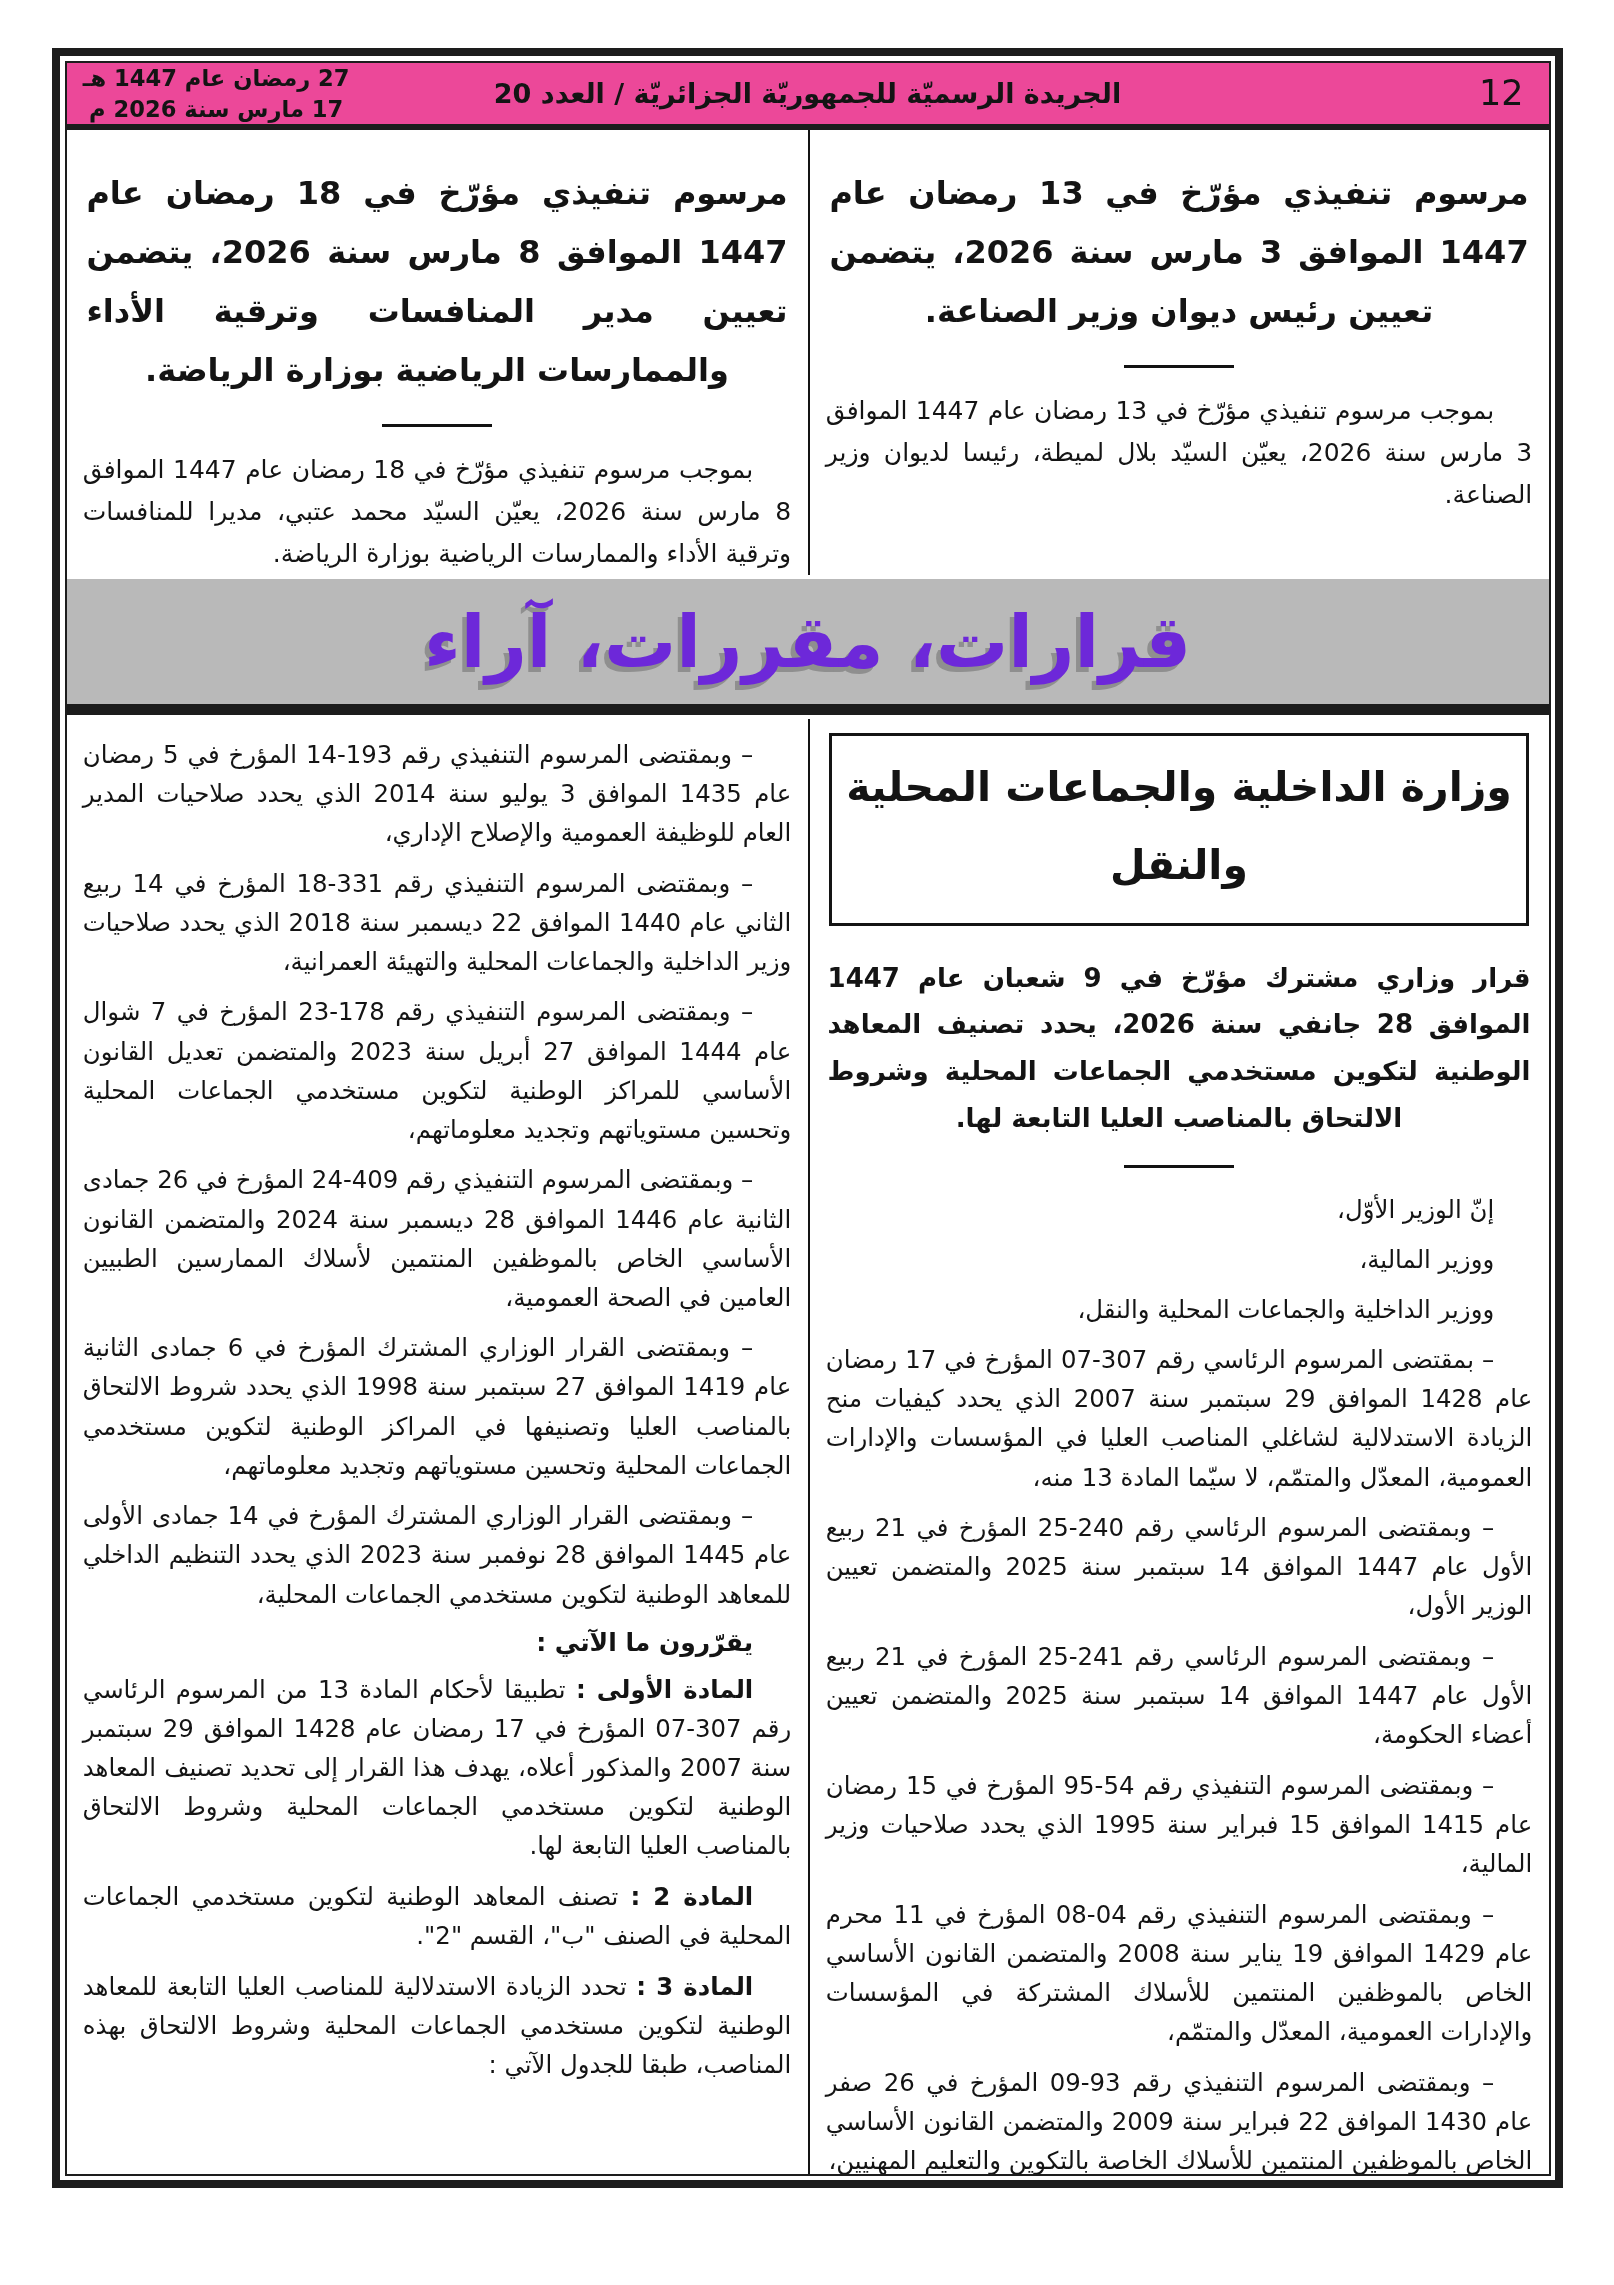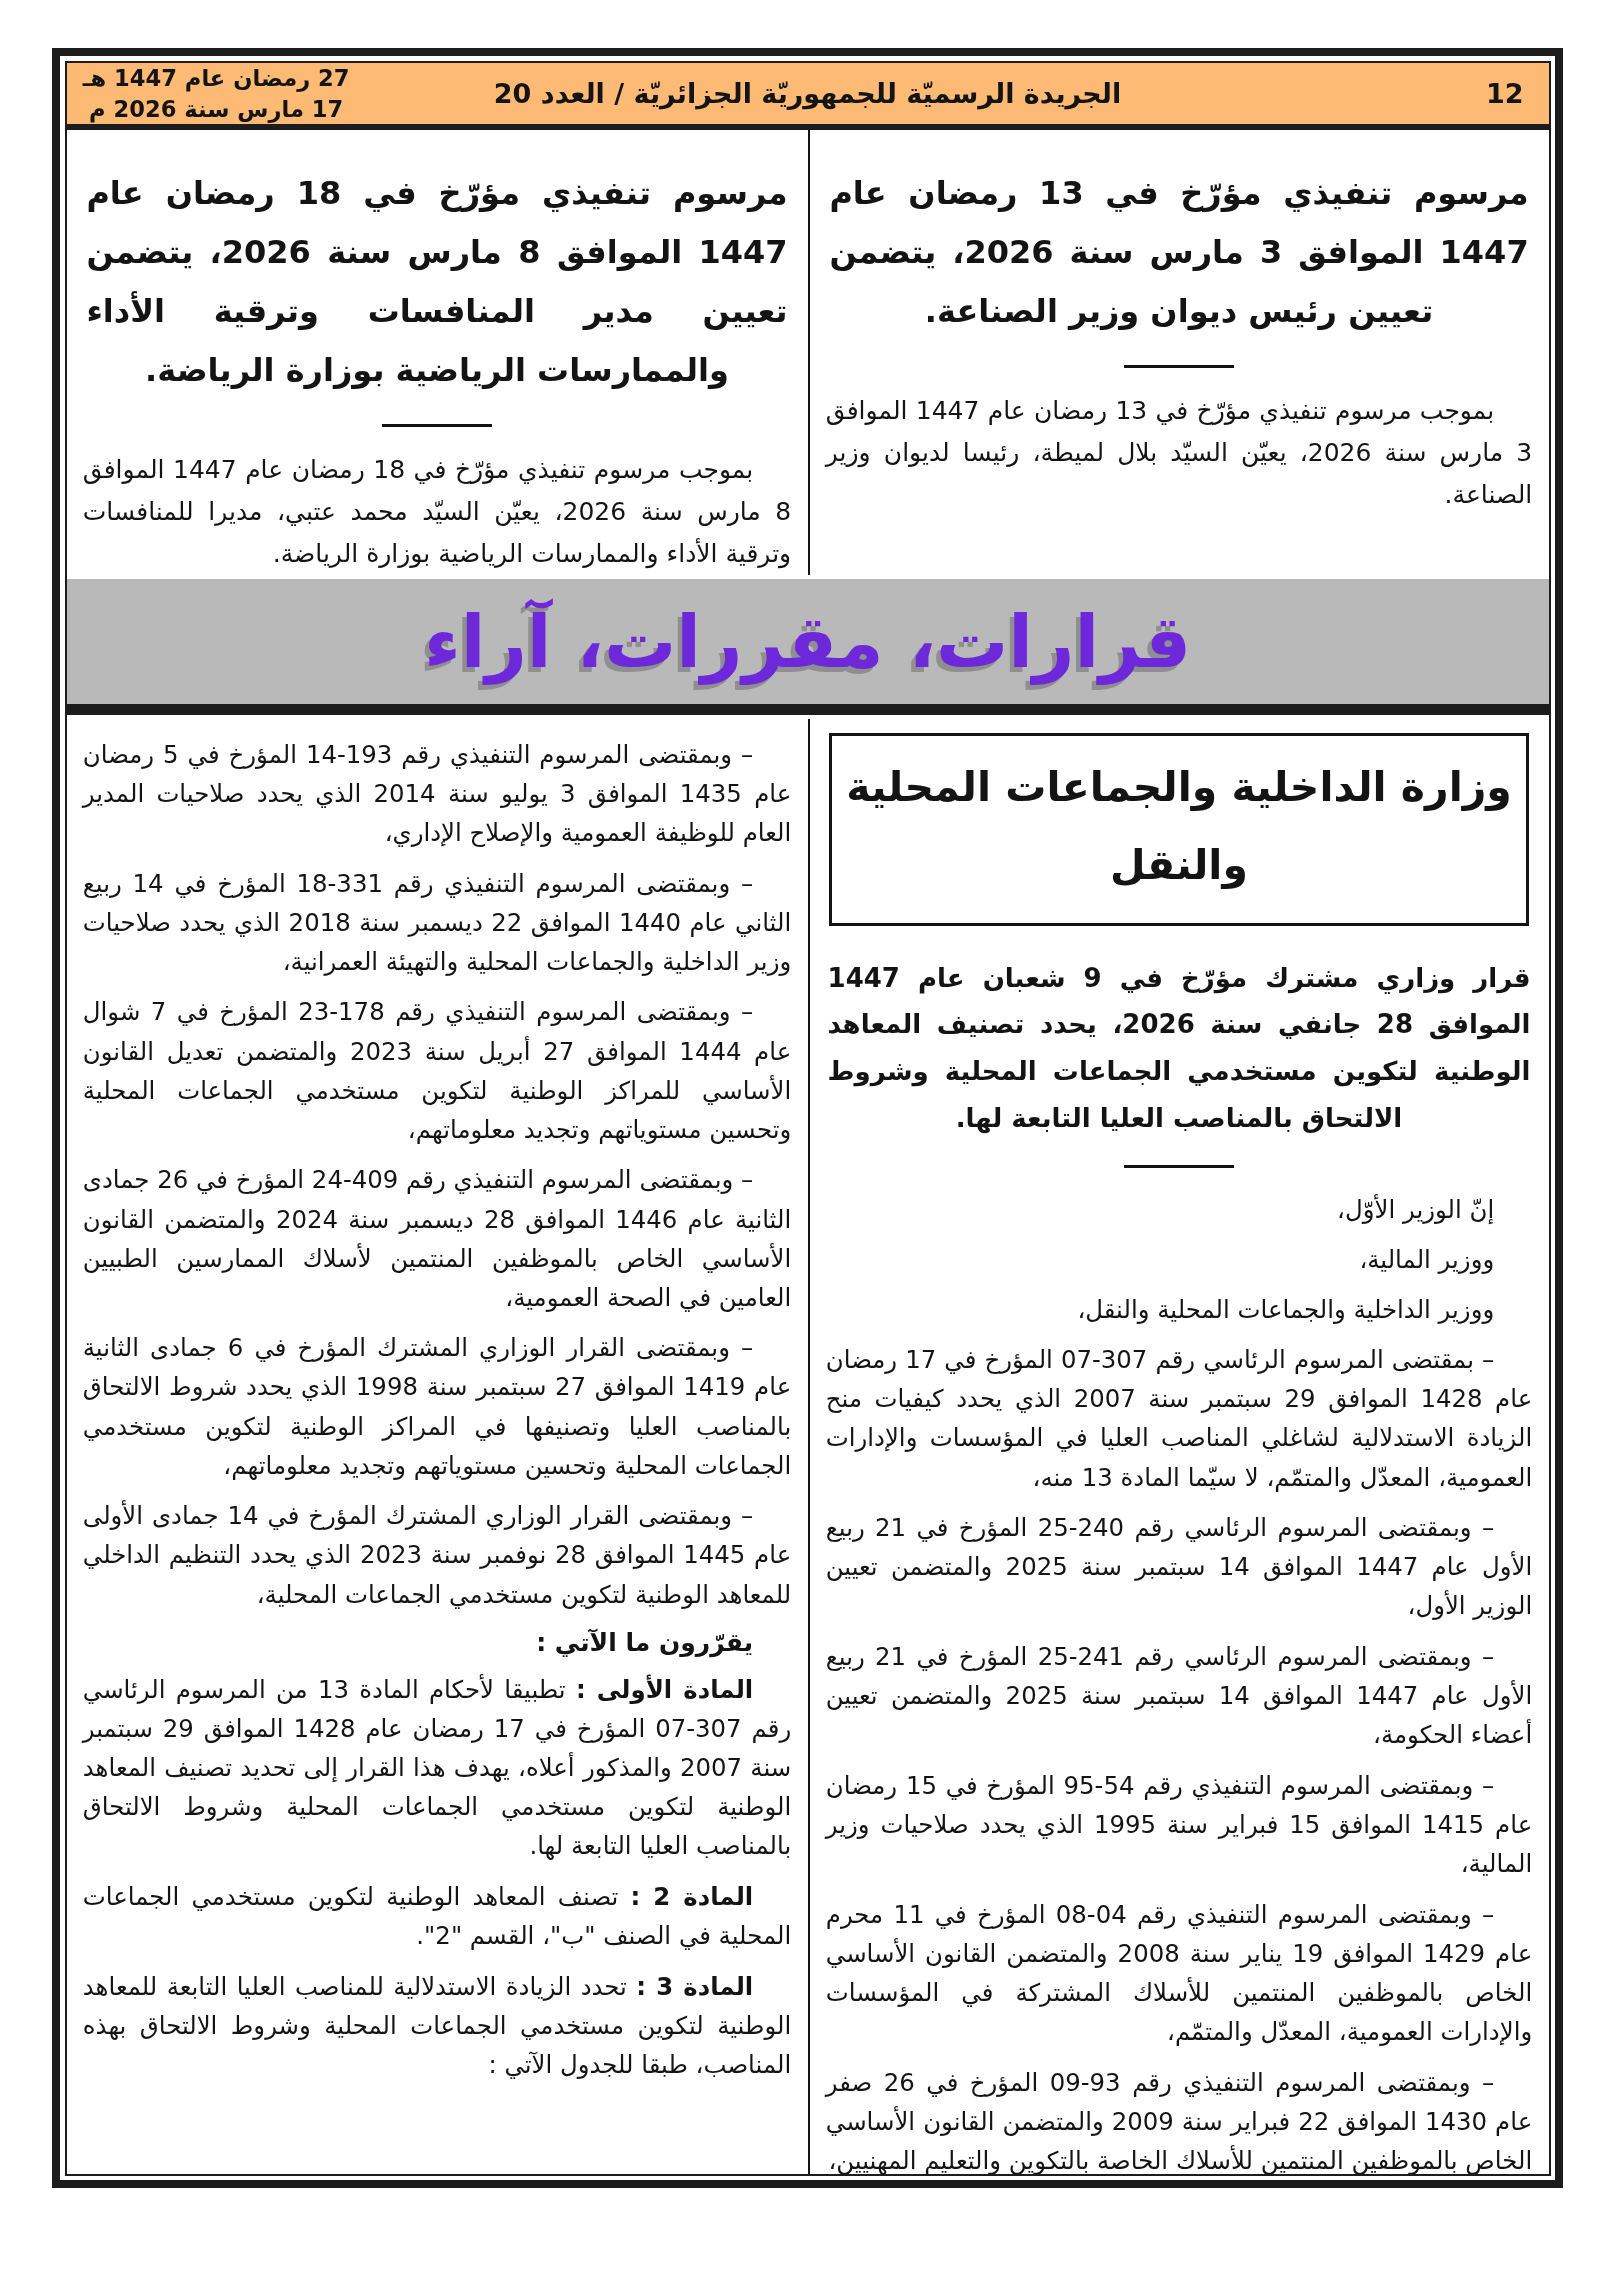--- a/index.html
+++ b/index.html
@@ -20,36 +20,36 @@
   .inner {
     width:100%; height:100%;
     border:2.7px solid #1d1d1d;
     display:flex; flex-direction:column;
     overflow:hidden;
     background:#ffffff;
   }
   
   .header-bar {
     flex:none; height:67px;
-    background:#fdba74;
+    background:#ec4899;
     border-bottom:6.3px solid #1d1d1d;
     position:relative;
   }
   .dates {
     position:absolute; left:16.3px; top:50%; transform:translateY(-50%);
     font-weight:700; font-size:22.6px; line-height:1.35; text-align:center;
     white-space:nowrap;
   }
   .jtitle {
     position:absolute; left:0; right:0; top:50%; transform:translateY(-50%);
     text-align:center; font-weight:700; font-size:27px;
   }
   .pagenum {
     position:absolute; right:25px; top:50%; transform:translateY(-50%);
-    font-weight:700; font-size:27px;
+    font-weight:400; font-size:35px;
   }
   
   .cols { display:flex; }
   .top-cols { flex:none; height:445px; }
   .bottom-cols { flex:1; margin-top:3.6px; overflow:hidden; }
   .col { width:50%; padding:0 16.3px; }
   .cols .col:first-child { border-left:2.7px solid #141414; } 
   
   .banner {
     flex:none; height:136px; margin-top:4.5px;

